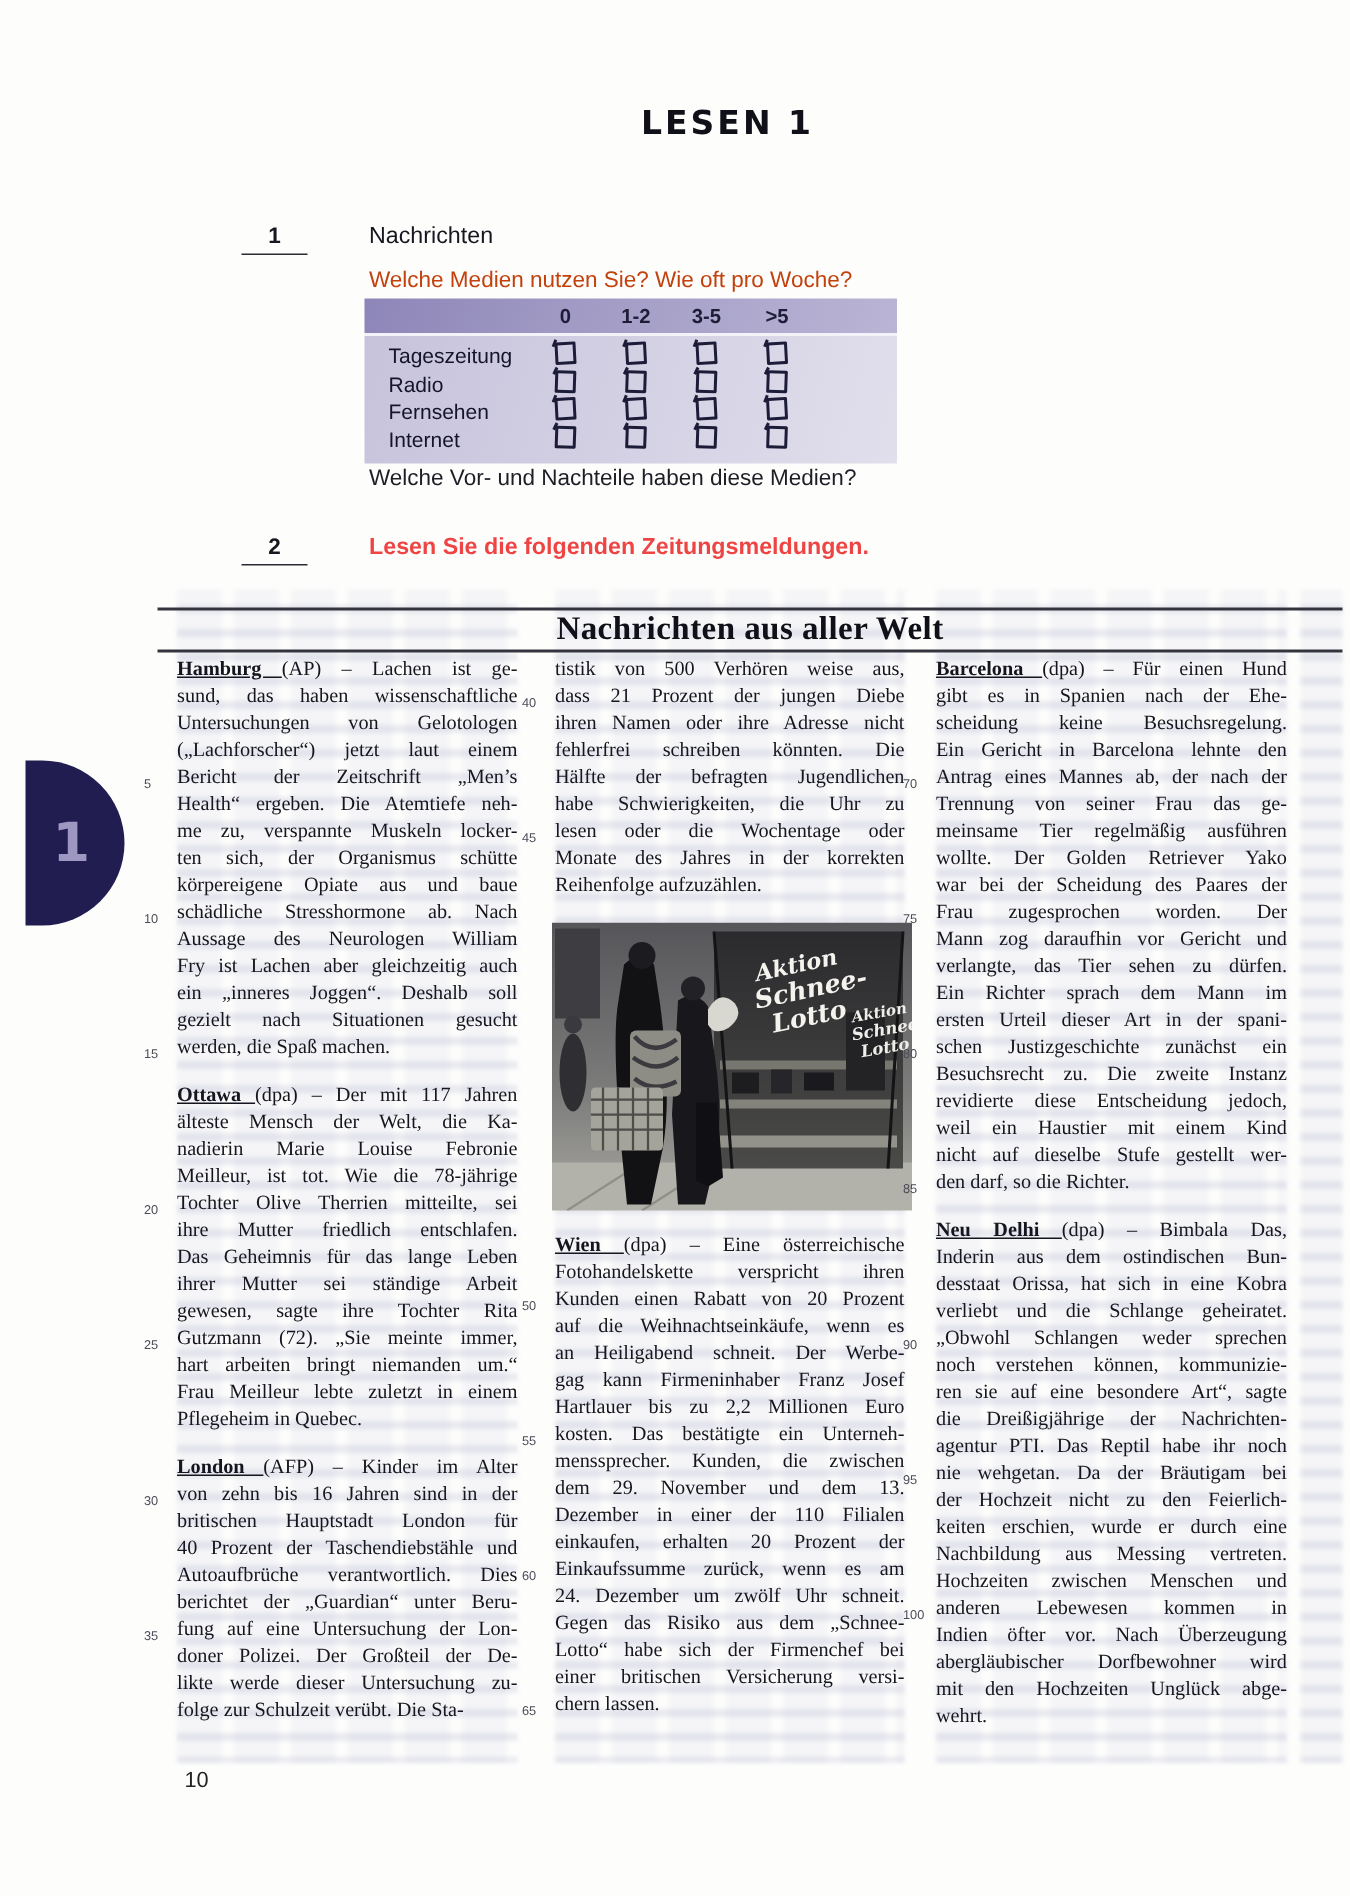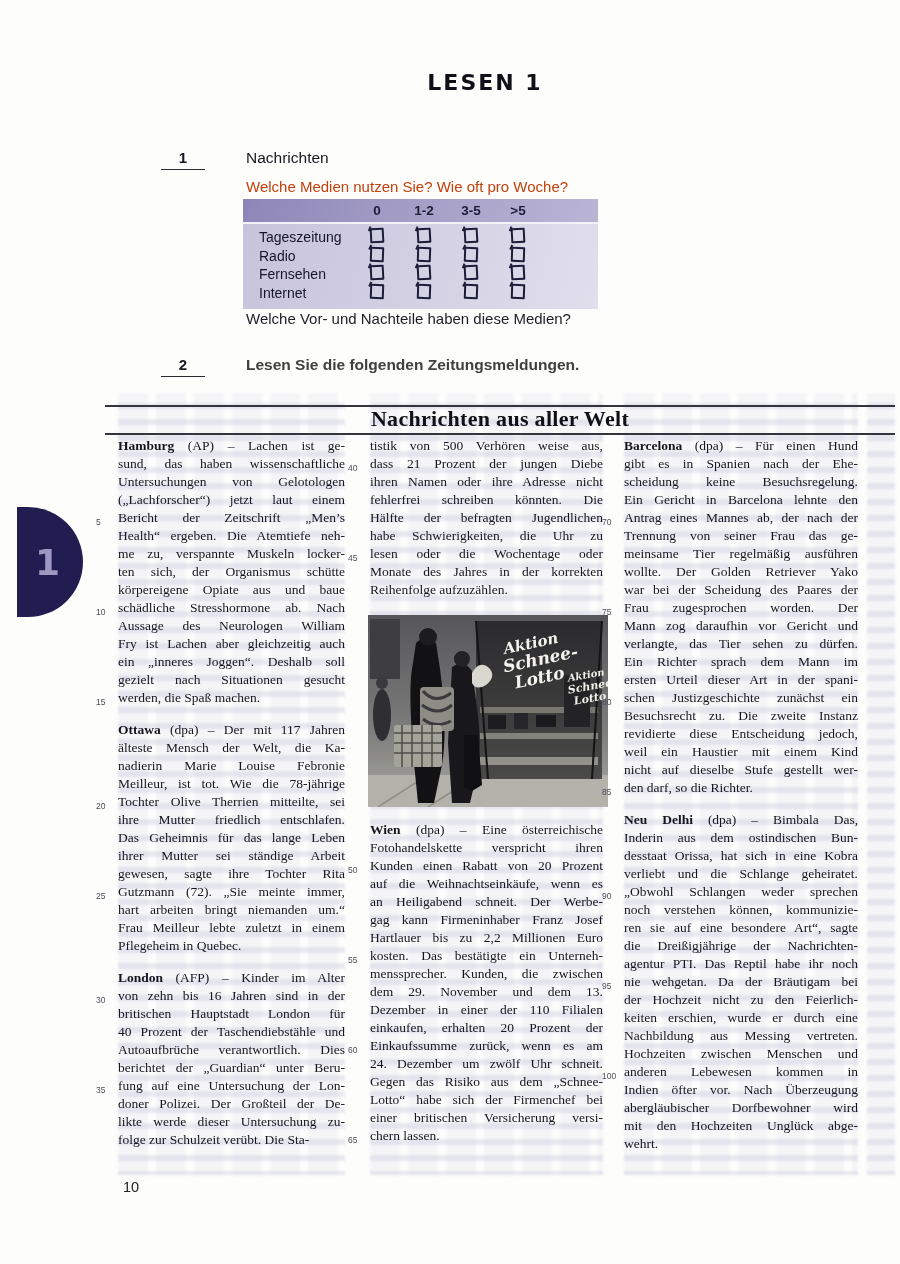--- a/index.html
+++ b/index.html
@@ -19,21 +19,21 @@
   .ex-num {
     position:absolute; left:161px; width:44px; text-align:center;
     font-size:15px; font-weight:bold; color:#17171f;
     border-bottom:1.6px solid #2a2a30; padding-bottom:3px;
   }
   .ex1-num { top:149px; }
   .ex2-num { top:356px; }
   .ex-title { position:absolute; left:246px; top:149px; font-size:15.5px; color:#17171f; }
   .ex-question  { position:absolute; left:246px; top:178px; font-size:15px; color:#c2410c; }
   .ex-question2 { position:absolute; left:246px; top:310px; font-size:15px; color:#1d1d26; }
-  .ex2-instruction { position:absolute; left:246px; top:356px; font-size:15.5px; font-weight:bold; color:#404040; }
+  .ex2-instruction { position:absolute; left:246px; top:356px; font-size:15.5px; font-weight:bold; color:#ef4444; }
 
   
   .media-table { position:absolute; left:243px; top:199px; width:355px; }
   .mt-header {
     display:grid; grid-template-columns:110px 48px 46px 48px 46px 1fr;
     height:23px; align-items:center;
     background:linear-gradient(105deg,#8d86b8 0%,#a39dc6 45%,#bab5d5 100%);
     border-bottom:2px solid #f3f2f8;
     font-size:13.5px; font-weight:bold; color:#1d1d38;
   }
@@ -87,21 +87,21 @@
   .col-2 { width:233px; margin-left:25px; }
   .col-3 { width:234px; margin-left:21px; }
 
   .article { margin-bottom:14px; }
   .nl {
     position:relative; line-height:18px; font-size:13.5px;
     font-family:"Liberation Serif", serif; color:#15151f;
     text-align:justify; text-align-last:justify; white-space:nowrap;
   }
   .nl.last { text-align-last:left; }
-  .lead { font-weight:bold; }
+  .lead { font-weight:bold;text-decoration:underline; }
   .lnum {
     position:absolute; left:-22px; top:4px; width:17px; text-align:left;
     font-family:"Liberation Sans", sans-serif; font-size:8.5px; color:#4c4c58;
   }
 
   
   .news-photo { width:240px; height:192px; margin:16px 0 14px -2px; display:block; }
 
   
   .chapter-tab {

